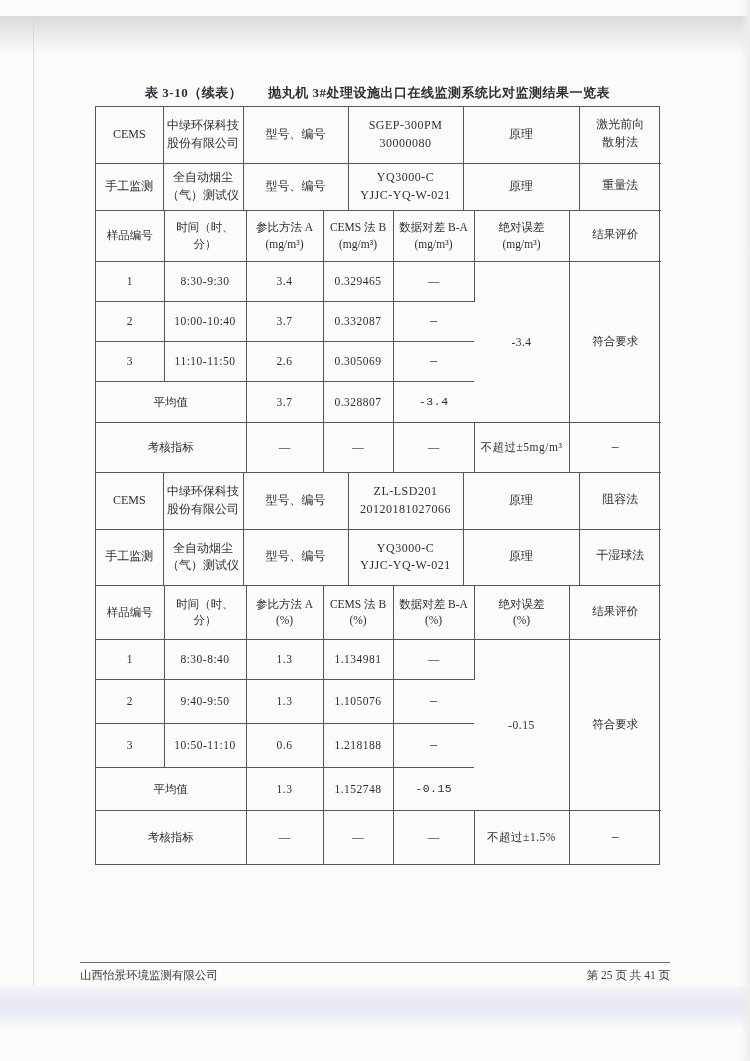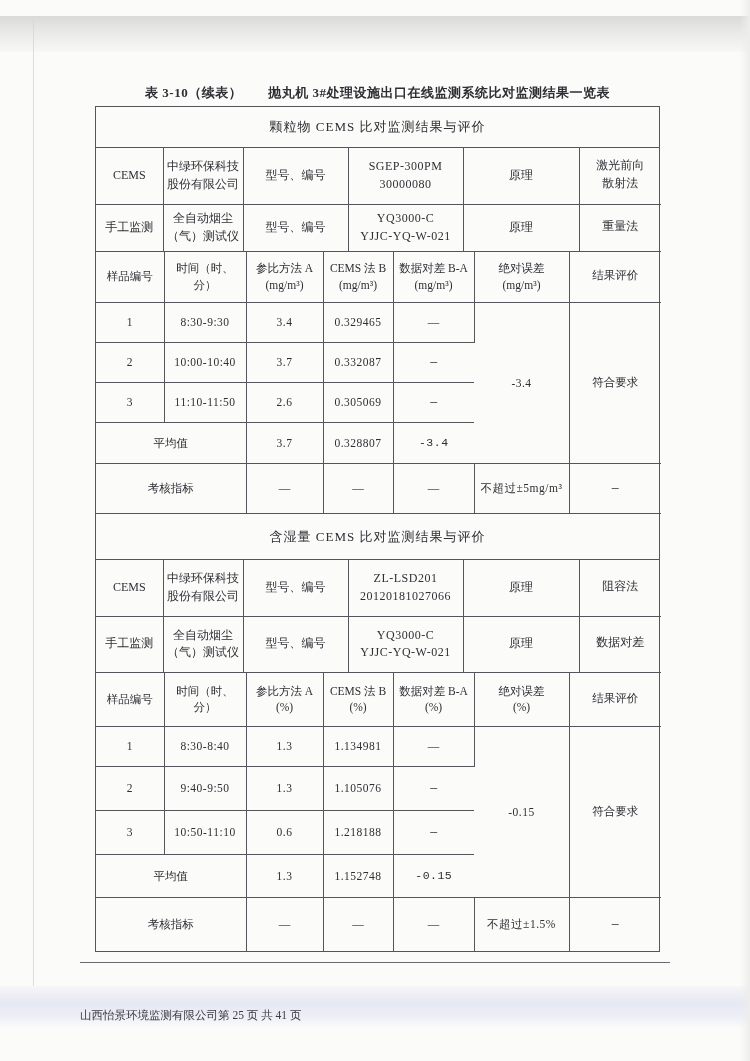--- a/index.html
+++ b/index.html
@@ -50,35 +50,34 @@
   .r-data-b td{ height:44px; }
   .r-avg td   { height:41px; }
   .r-avg2 td  { height:43px; }
   .r-ass td   { height:50px; }
   .r-ass2 td  { height:53px; }
 
   
   .footer-rule { position:absolute; top:962px; left:80px; width:590px; height:1px;
     background:#6a6b70; }
   .footer { position:absolute; top:968px; left:80px; width:590px;
-    display:flex; font-size:11.5px; color:#3a3b41;margin-top:40px; }
+    display:flex; justify-content:space-between; font-size:11.5px; color:#3a3b41; }
 </style>
 </head>
 <body>
 
 <div class="scan-top-band"></div>
 <div class="scan-left-line"></div>
 <div class="scan-bottom-band"></div>
 <div class="scan-right-shade"></div>
 
 <div class="page-heading"><span>表 3-10（续表）</span><span class="gap"></span><span>抛丸机 3#处理设施出口在线监测系统比对监测结果一览表</span></div>
 
 <div class="big-table">
 
-  <div class="section-title">颗粒物 CEMS 比对监测结果与评价</div>
 
   <table class="equip-tbl">
     <colgroup>
         <col style="width:67px">
         <col style="width:80px">
         <col style="width:105px">
         <col style="width:115px">
         <col style="width:116px">
         <col style="width:82px">
       </colgroup>
@@ -164,21 +163,20 @@
       <td colspan="2">考核指标</td>
       <td>—</td>
       <td>—</td>
       <td>—</td>
       <td class="num">不超过±5mg/m³</td>
       <td>—</td>
     </tr>
   </tbody>
     </table>
 
-  <div class="section-title s2">含湿量 CEMS 比对监测结果与评价</div>
 
   <table class="equip-tbl">
     <colgroup>
         <col style="width:67px">
         <col style="width:80px">
         <col style="width:105px">
         <col style="width:115px">
         <col style="width:116px">
         <col style="width:82px">
       </colgroup>
@@ -194,21 +192,21 @@
       <td>阻容法</td>
     </tr>
     <tr class="r-equip1">
       <td>手工监测</td>
       <td>全自动烟尘
 （气）测试仪</td>
       <td>型号、编号</td>
       <td class="num">YQ3000-C
 YJJC-YQ-W-021</td>
       <td>原理</td>
-      <td>数据对差</td>
+      <td>干湿球法</td>
     </tr>
   </tbody>
     </table>
 
   <table class="final">
     <colgroup>
         <col style="width:68px">
         <col style="width:82px">
         <col style="width:77px">
         <col style="width:70px">

